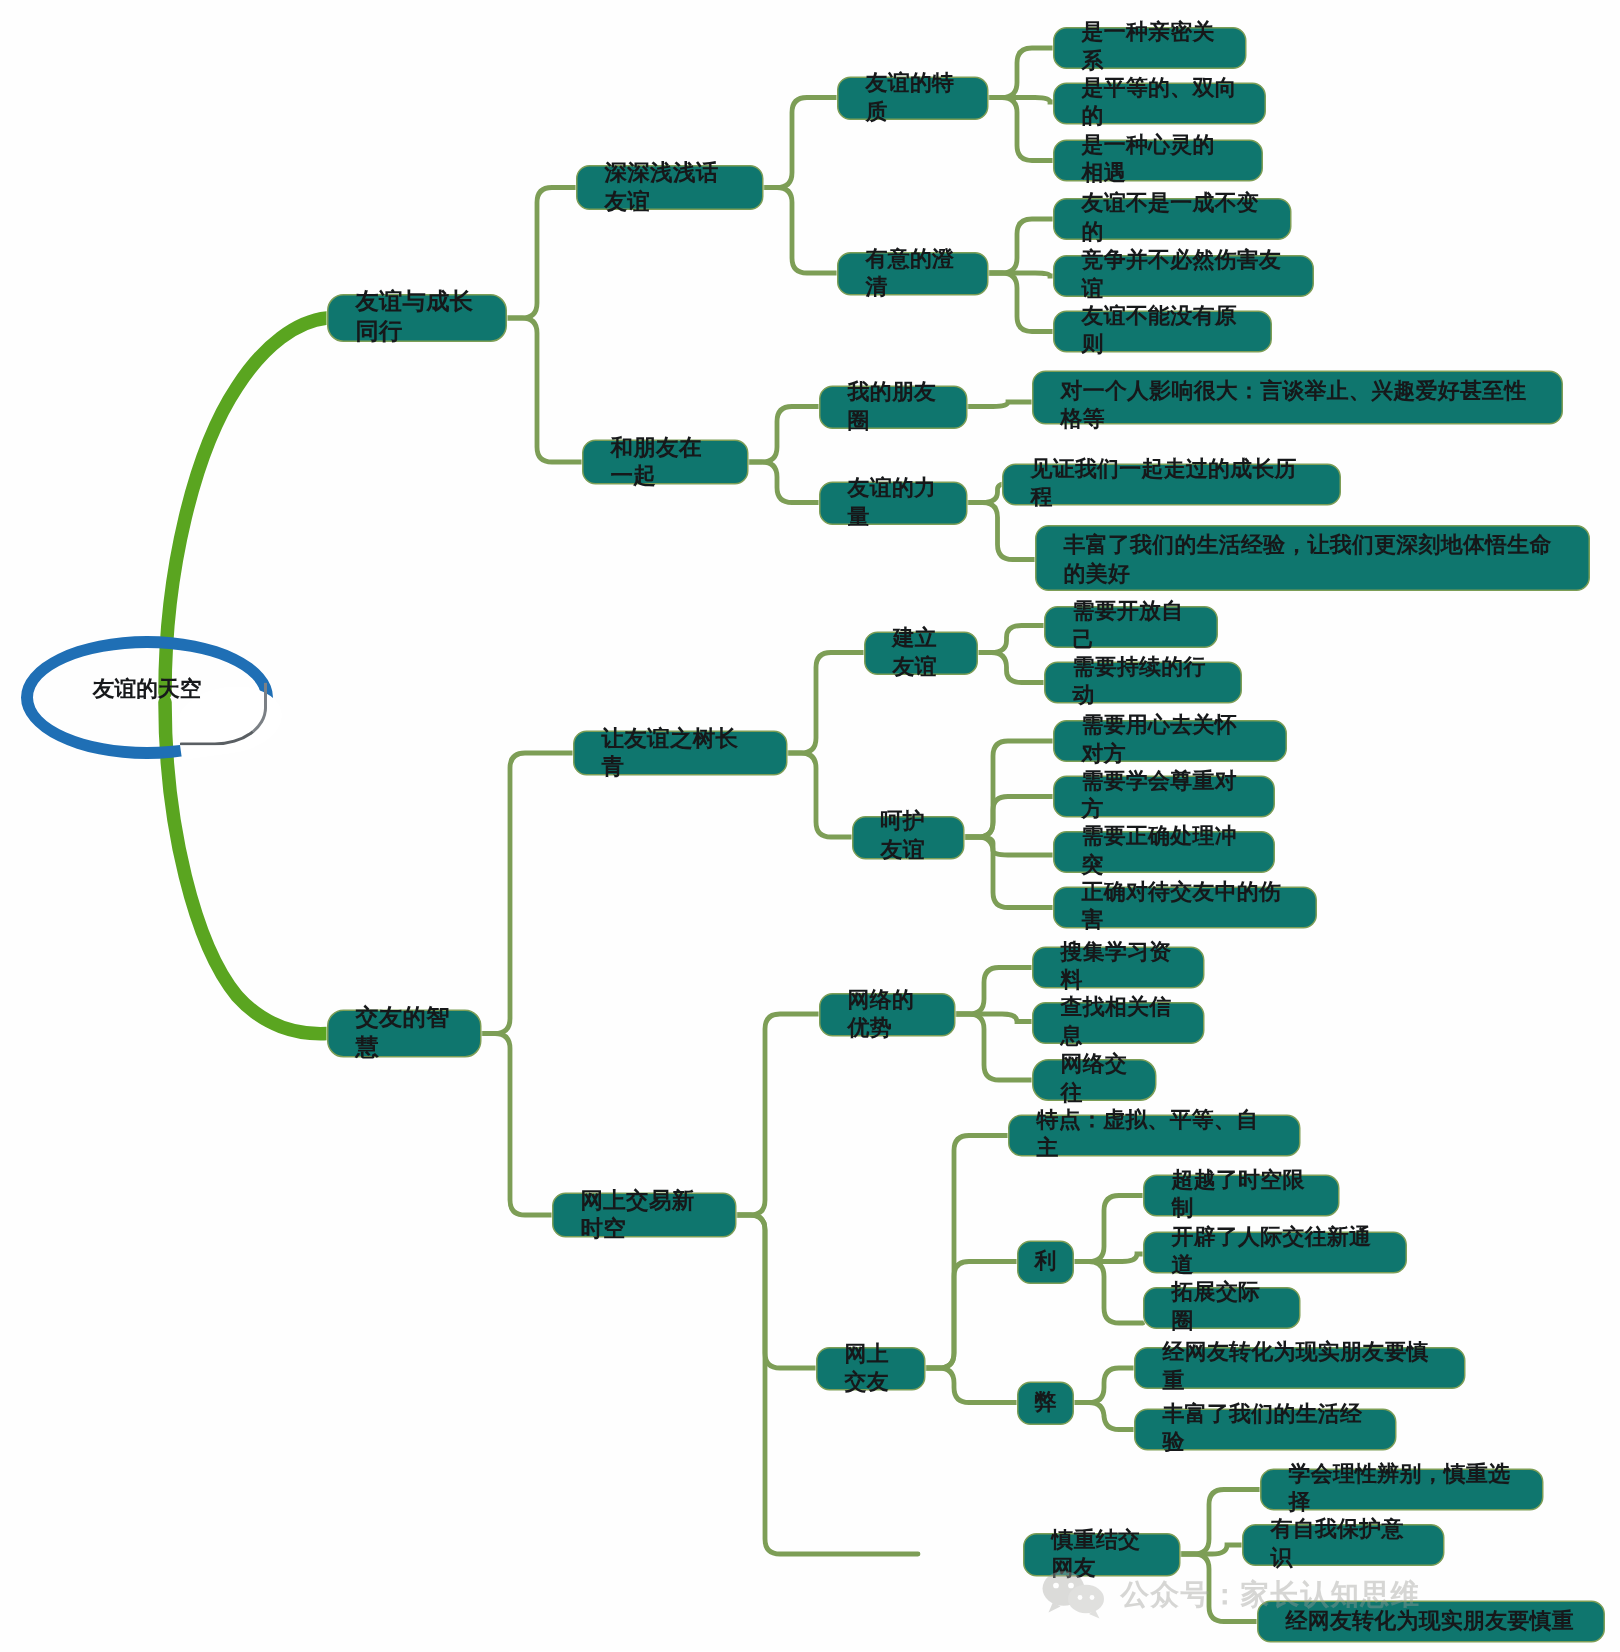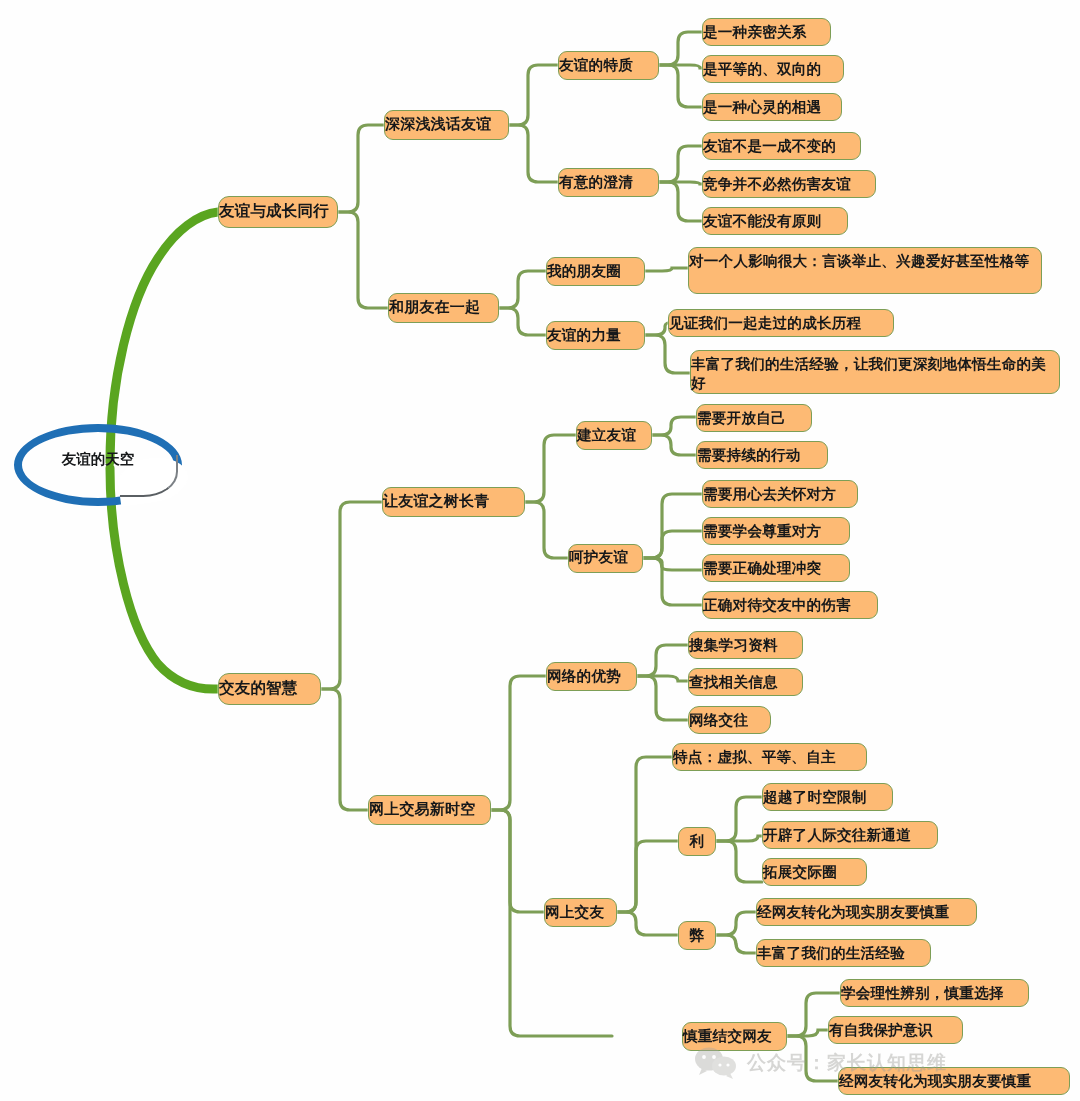--- a/index.html
+++ b/index.html
@@ -21,27 +21,27 @@
     left: 0; top: 0;
     width: 1080px;
     height: 1101px;
     pointer-events: none;
   }
   .node {
     position: absolute;
     box-sizing: border-box;
     display: flex;
     align-items: center;
-    background: #fdba74;
+    background: #0f766e;
     border: 1.7px solid #7d9e56;
     border-radius: 9px;
     color: #16181a;
     font-weight: bold;
     letter-spacing: 0.2px;
-    padding: 3px 0;
+    padding: 3px 18px;
     box-shadow: 0 0 0 0.5px rgba(255,255,255,0.6);
   }
   .n-l2 { font-size: 15.5px; border-radius: 11px; }
   .n-l3 { font-size: 15px; }
   .n-l4 { font-size: 14.6px; }
   .n-wrap { line-height: 1.28; display: block; }
   .root {
     position: absolute;
     left: 14px;
     top: 424px;
@@ -258,21 +258,21 @@
   <div class="node n-l4" style="left:702px; top:132px; width:159px; height:28px;">
     <span class="n-wrap">友谊不是一成不变的</span>
   </div>
   <div class="node n-l4" style="left:702px; top:170px; width:174px; height:28px;">
     <span class="n-wrap">竞争并不必然伤害友谊</span>
   </div>
   <div class="node n-l4" style="left:702px; top:207px; width:146px; height:28px;">
     <span class="n-wrap">友谊不能没有原则</span>
   </div>
 
-  <div class="node n-l4" style="left:688px; top:247px; width:354px; height:47px; align-items:flex-start; padding-top:4px;">
+  <div class="node n-l4" style="left:688px; top:247px; width:354px; height:36px; align-items:flex-start; padding-top:4px;">
     <span class="n-wrap">对一个人影响很大：言谈举止、兴趣爱好甚至性格等</span>
   </div>
   <div class="node n-l4" style="left:668px; top:309px; width:226px; height:28px;">
     <span class="n-wrap">见证我们一起走过的成长历程</span>
   </div>
   <div class="node n-l4" style="left:690px; top:350px; width:370px; height:44px; align-items:flex-start; padding-top:4px;">
     <span class="n-wrap">丰富了我们的生活经验，让我们更深刻地体悟生命的美好</span>
   </div>
 
   <div class="node n-l4" style="left:696px; top:404px; width:116px; height:28px;">

